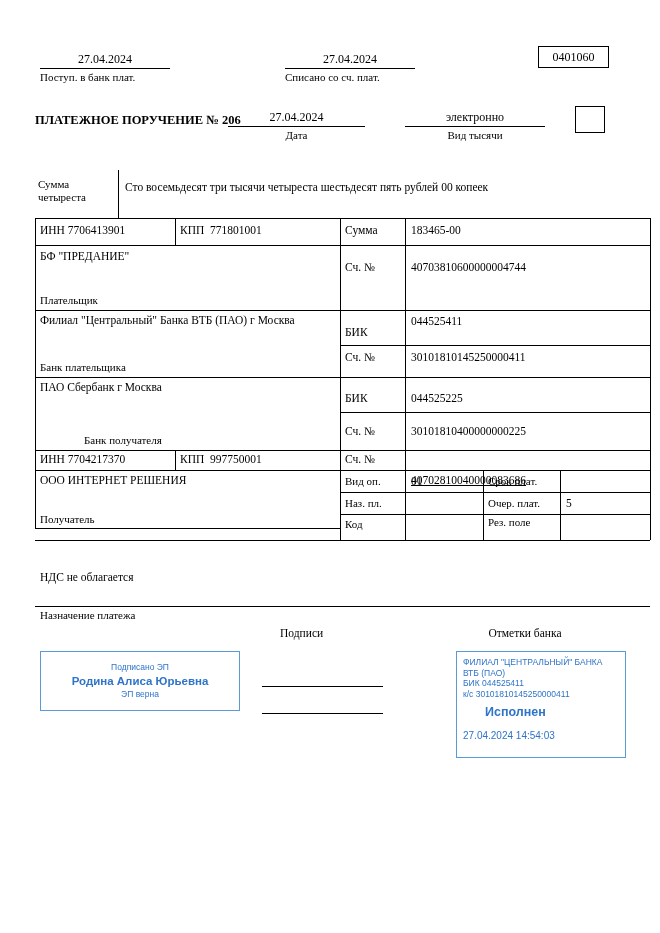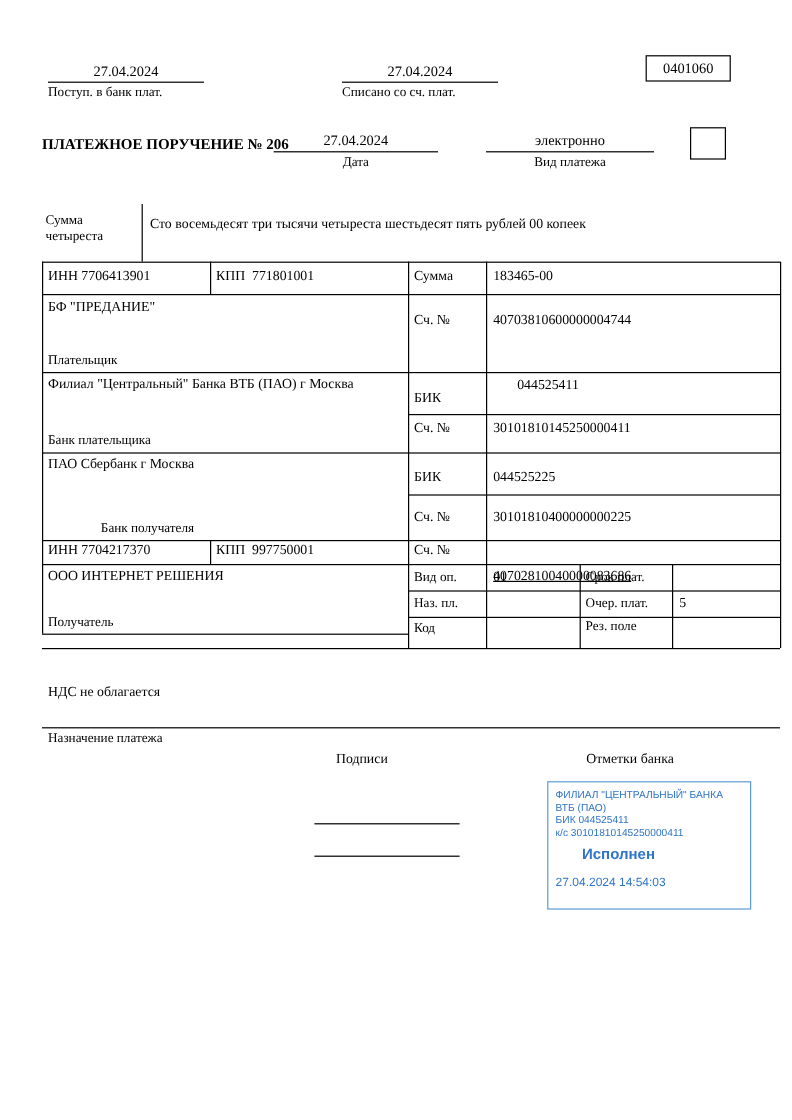--- a/index.html
+++ b/index.html
@@ -56,21 +56,21 @@
   </div>
   <div class="box" style="left:538px;top:46px;width:71px;height:22px;line-height:20px;text-align:center;font-size:12px;">0401060</div>
 
   <div class="t title" style="left:35px;top:114px;">ПЛАТЕЖНОЕ ПОРУЧЕНИЕ № 206</div>
   <div class="field center" style="left:228px;top:110px;width:137px;">
     <div class="val">27.04.2024</div>
     <div class="lbl">Дата</div>
   </div>
   <div class="field center" style="left:405px;top:110px;width:140px;">
     <div class="val">электронно</div>
-    <div class="lbl">Вид платежа</div>
+    <div class="lbl">Вид тысячи</div>
   </div>
   <div class="box" style="left:575px;top:106px;width:30px;height:27px;"></div>
 
   <div class="t caption" style="left:38px;top:178px;white-space:normal;">
     <div>Сумма</div>
     <div>четыреста</div>
   </div>
   <div class="vl" style="left:118px;top:170px;height:48px;"></div>
   <div class="t" style="left:125px;top:181px;">Сто восемьдесят три тысячи четыреста шестьдесят пять рублей 00 копеек</div>
 
@@ -102,21 +102,21 @@
   <div class="t" style="left:411px;top:224px;">183465-00</div>
 
   <div class="t" style="left:40px;top:250px;">БФ "ПРЕДАНИЕ"</div>
   <div class="t caption" style="left:40px;top:294px;">Плательщик</div>
   <div class="t" style="left:345px;top:261px;">Сч. №</div>
   <div class="t" style="left:411px;top:261px;">40703810600000004744</div>
 
   <div class="t" style="left:40px;top:314px;">Филиал "Центральный" Банка ВТБ (ПАО) г Москва</div>
   <div class="t caption" style="left:40px;top:361px;">Банк плательщика</div>
   <div class="t" style="left:345px;top:326px;">БИК</div>
-  <div class="t" style="left:411px;top:315px;margin-left:20px;">044525411</div>
+  <div class="t" style="left:411px;top:315px;">044525411</div>
   <div class="t" style="left:345px;top:351px;">Сч. №</div>
   <div class="t" style="left:411px;top:351px;">30101810145250000411</div>
 
   <div class="t" style="left:40px;top:381px;text-align:right;">ПАО Сбербанк г Москва</div>
   <div class="t caption" style="left:40px;top:434px;margin-left:44px;">Банк получателя</div>
   <div class="t" style="left:345px;top:392px;">БИК</div>
   <div class="t" style="left:411px;top:392px;">044525225</div>
   <div class="t" style="left:345px;top:425px;">Сч. №</div>
   <div class="t" style="left:411px;top:425px;">30101810400000000225</div>
 
@@ -136,20 +136,25 @@
   <div class="t caption" style="left:345px;top:518px;">Код</div>
   <div class="t caption" style="left:488px;top:516px;">Рез. поле</div>
 
   <div class="t" style="left:40px;top:571px;">НДС не облагается</div>
   <div class="hl" style="left:35px;top:606px;width:615px;"></div>
   <div class="t caption" style="left:40px;top:609px;">Назначение платежа</div>
 
   <div class="t" style="left:280px;top:627px;width:120px;text-align:left;">Подписи</div>
   <div class="t" style="left:455px;top:627px;width:140px;text-align:center;">Отметки банка</div>
 
+  <div class="ep-stamp">
+    <div class="ep-small">Подписано ЭП</div>
+    <div class="ep-name">Родина Алиса Юрьевна</div>
+    <div class="ep-small">ЭП верна</div>
+  </div>
 
   <div class="sig-line" style="left:262px;top:686px;"></div>
   <div class="sig-line" style="left:262px;top:713px;"></div>
 
   <div class="bank-stamp">
     <div>ФИЛИАЛ "ЦЕНТРАЛЬНЫЙ" БАНКА</div>
     <div>ВТБ (ПАО)</div>
     <div>БИК 044525411</div>
     <div>к/с 30101810145250000411</div>
     <div class="status">Исполнен</div>

